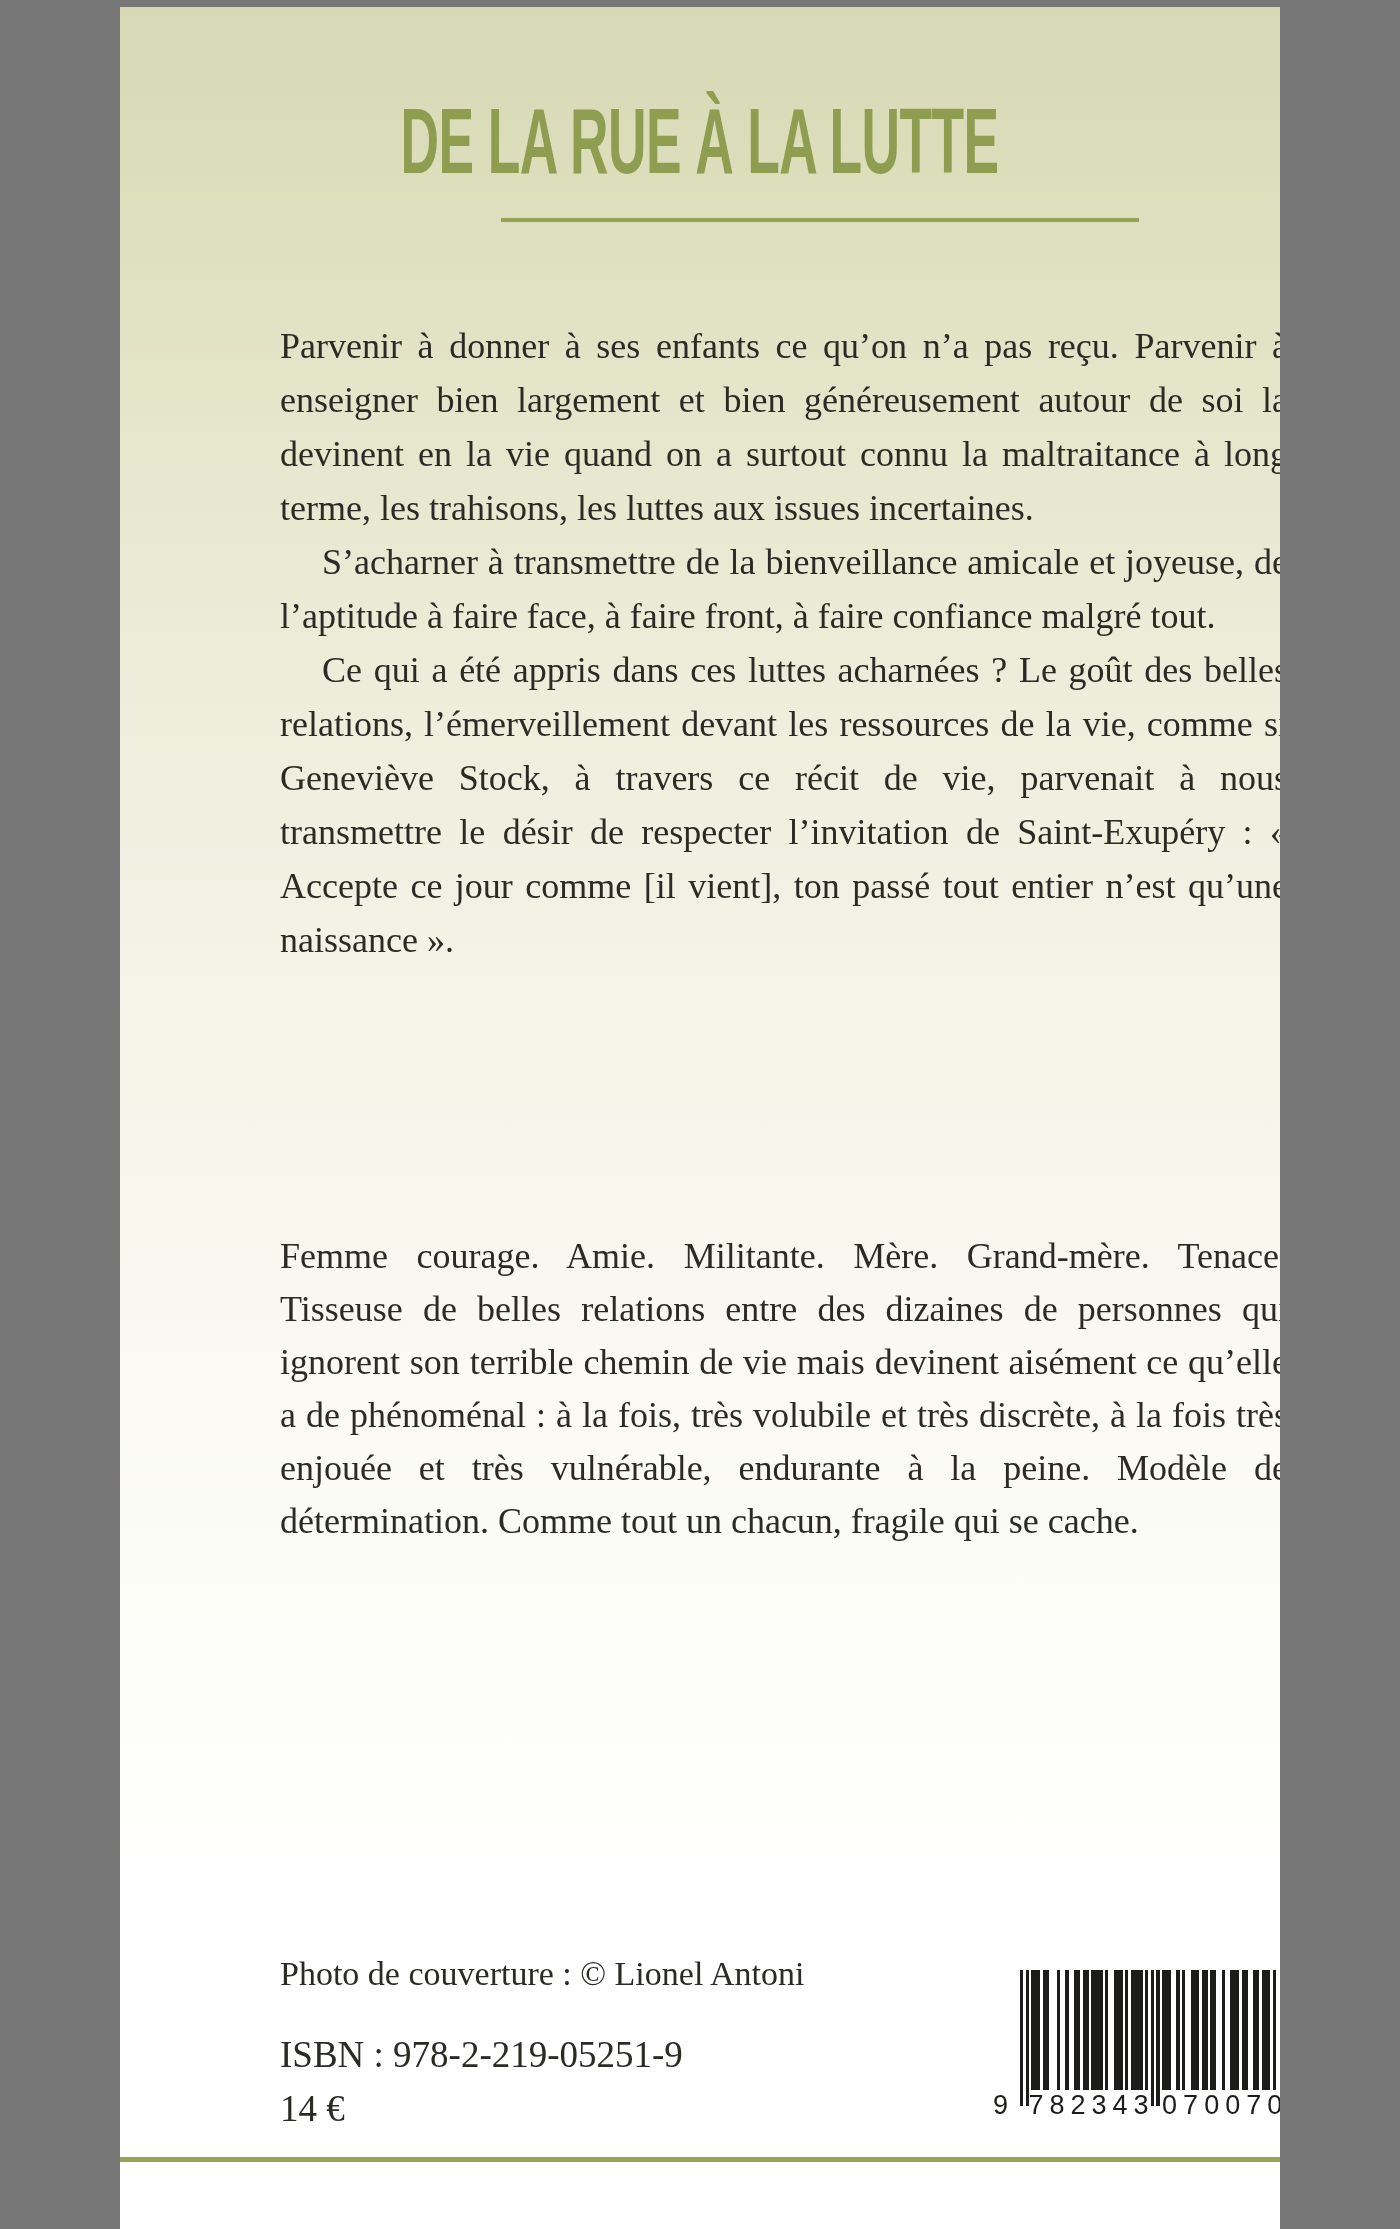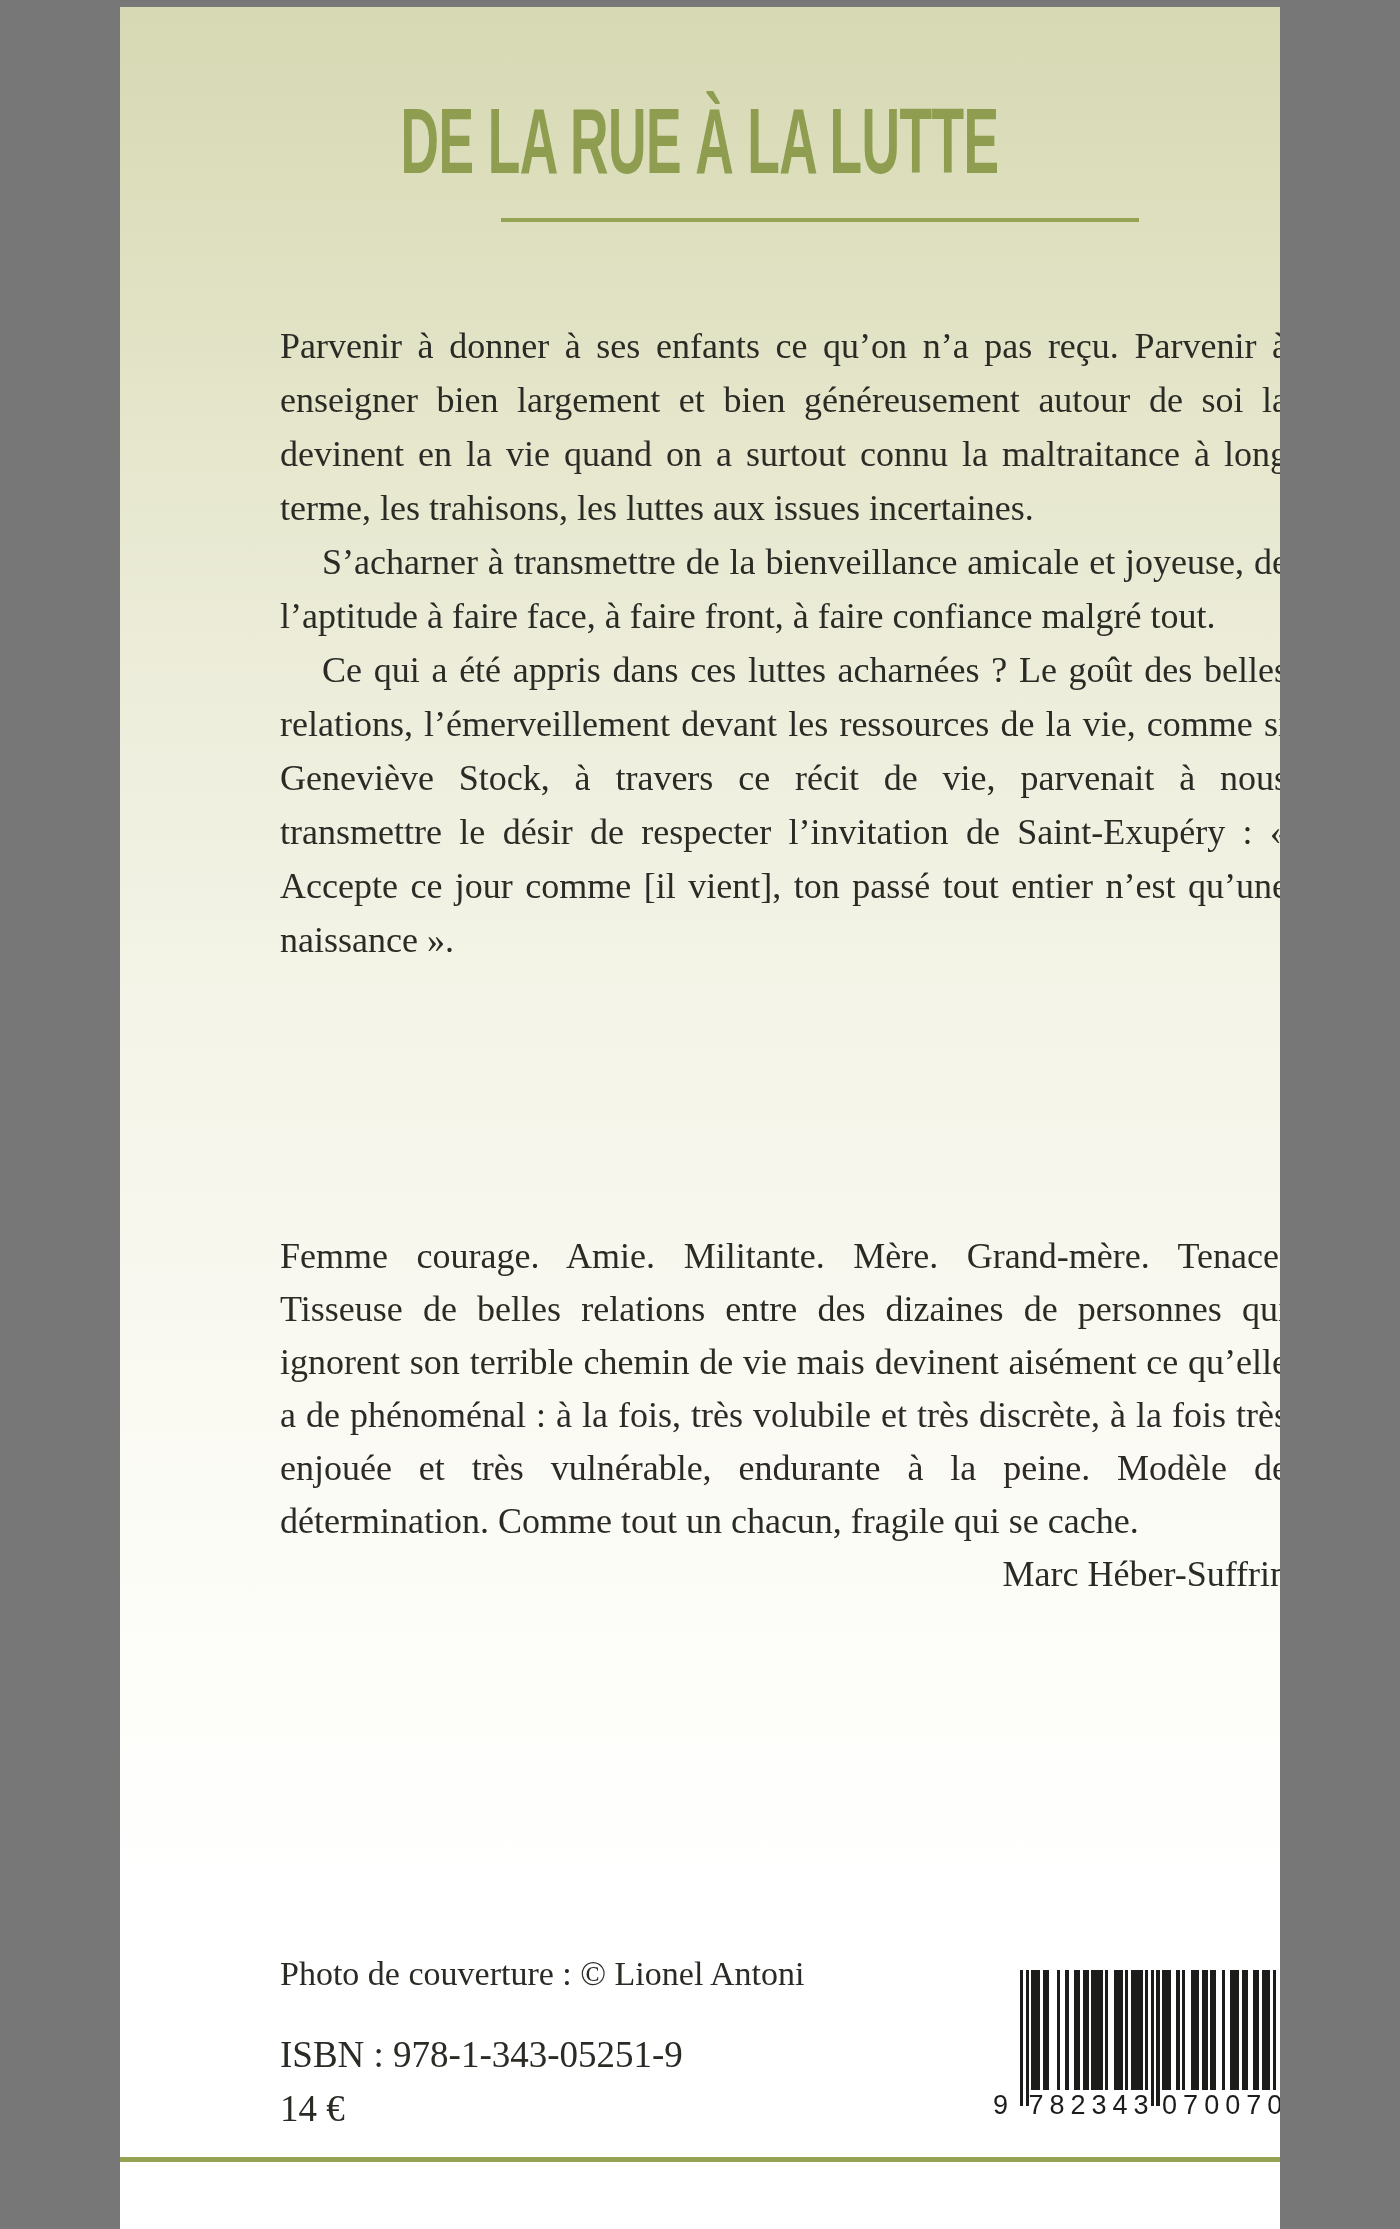--- a/index.html
+++ b/index.html
@@ -149,25 +149,24 @@
   <div class="title-rule"></div>
 
   <div class="synopsis">
     <p>Parvenir à donner à ses enfants ce qu’on n’a pas reçu. Parvenir à enseigner bien largement et bien généreusement autour de soi la devinent en la vie quand on a surtout connu la maltraitance à long terme, les trahisons, les luttes aux issues incertaines.</p>
     <p class="indent">S’acharner à transmettre de la bienveillance amicale et joyeuse, de l’aptitude à faire face, à faire front, à faire confiance malgré tout.</p>
     <p class="indent">Ce qui a été appris dans ces luttes acharnées ? Le goût des belles relations, l’émerveillement devant les ressources de la vie, comme si Geneviève Stock, à travers ce récit de vie, parvenait à nous transmettre le désir de respecter l’invitation de Saint-Exupéry : « Accepte ce jour comme [il vient], ton passé tout entier n’est qu’une naissance ».</p>
   </div>
 
   <div class="blurb">
     <p>Femme courage. Amie. Militante. Mère. Grand-mère. Tenace. Tisseuse de belles relations entre des dizaines de personnes qui ignorent son terrible chemin de vie mais devinent aisément ce qu’elle a de phénoménal : à la fois, très volubile et très discrète, à la fois très enjouée et très vulnérable, endurante à la peine. Modèle de détermination. Comme tout un chacun, fragile qui se cache.</p>
-    <p class="author">Marc Héber-Suffrin</p>
   </div>
 
   <div class="photo-credit">Photo de couverture : © Lionel Antoni</div>
-  <div class="isbn">ISBN : 978-1-343-05251-9</div>
+  <div class="isbn">ISBN : 978-2-219-05251-9</div>
   <div class="price">14 €</div>
 
   <div class="barcode">
     <div class="barcode-bars" id="barcode-bars">
       <span class="bc-digit bc-first" id="bc-first">9</span>
       <span class="bc-digit bc-left" id="bc-left" style="left: 8.52632px; width: 119.368px;">782343</span>
       <span class="bc-digit bc-right" id="bc-right" style="left: 142.105px; width: 119.368px;">070070</span>
     <div class="bar" style="left: 0px; width: 3.24211px; height: 136px;"></div>
         <div class="bar" style="left: 5.68421px; width: 3.24211px; height: 136px;"></div>
         <div class="bar" style="left: 11.3684px; width: 3.24211px; height: 120px;"></div>

